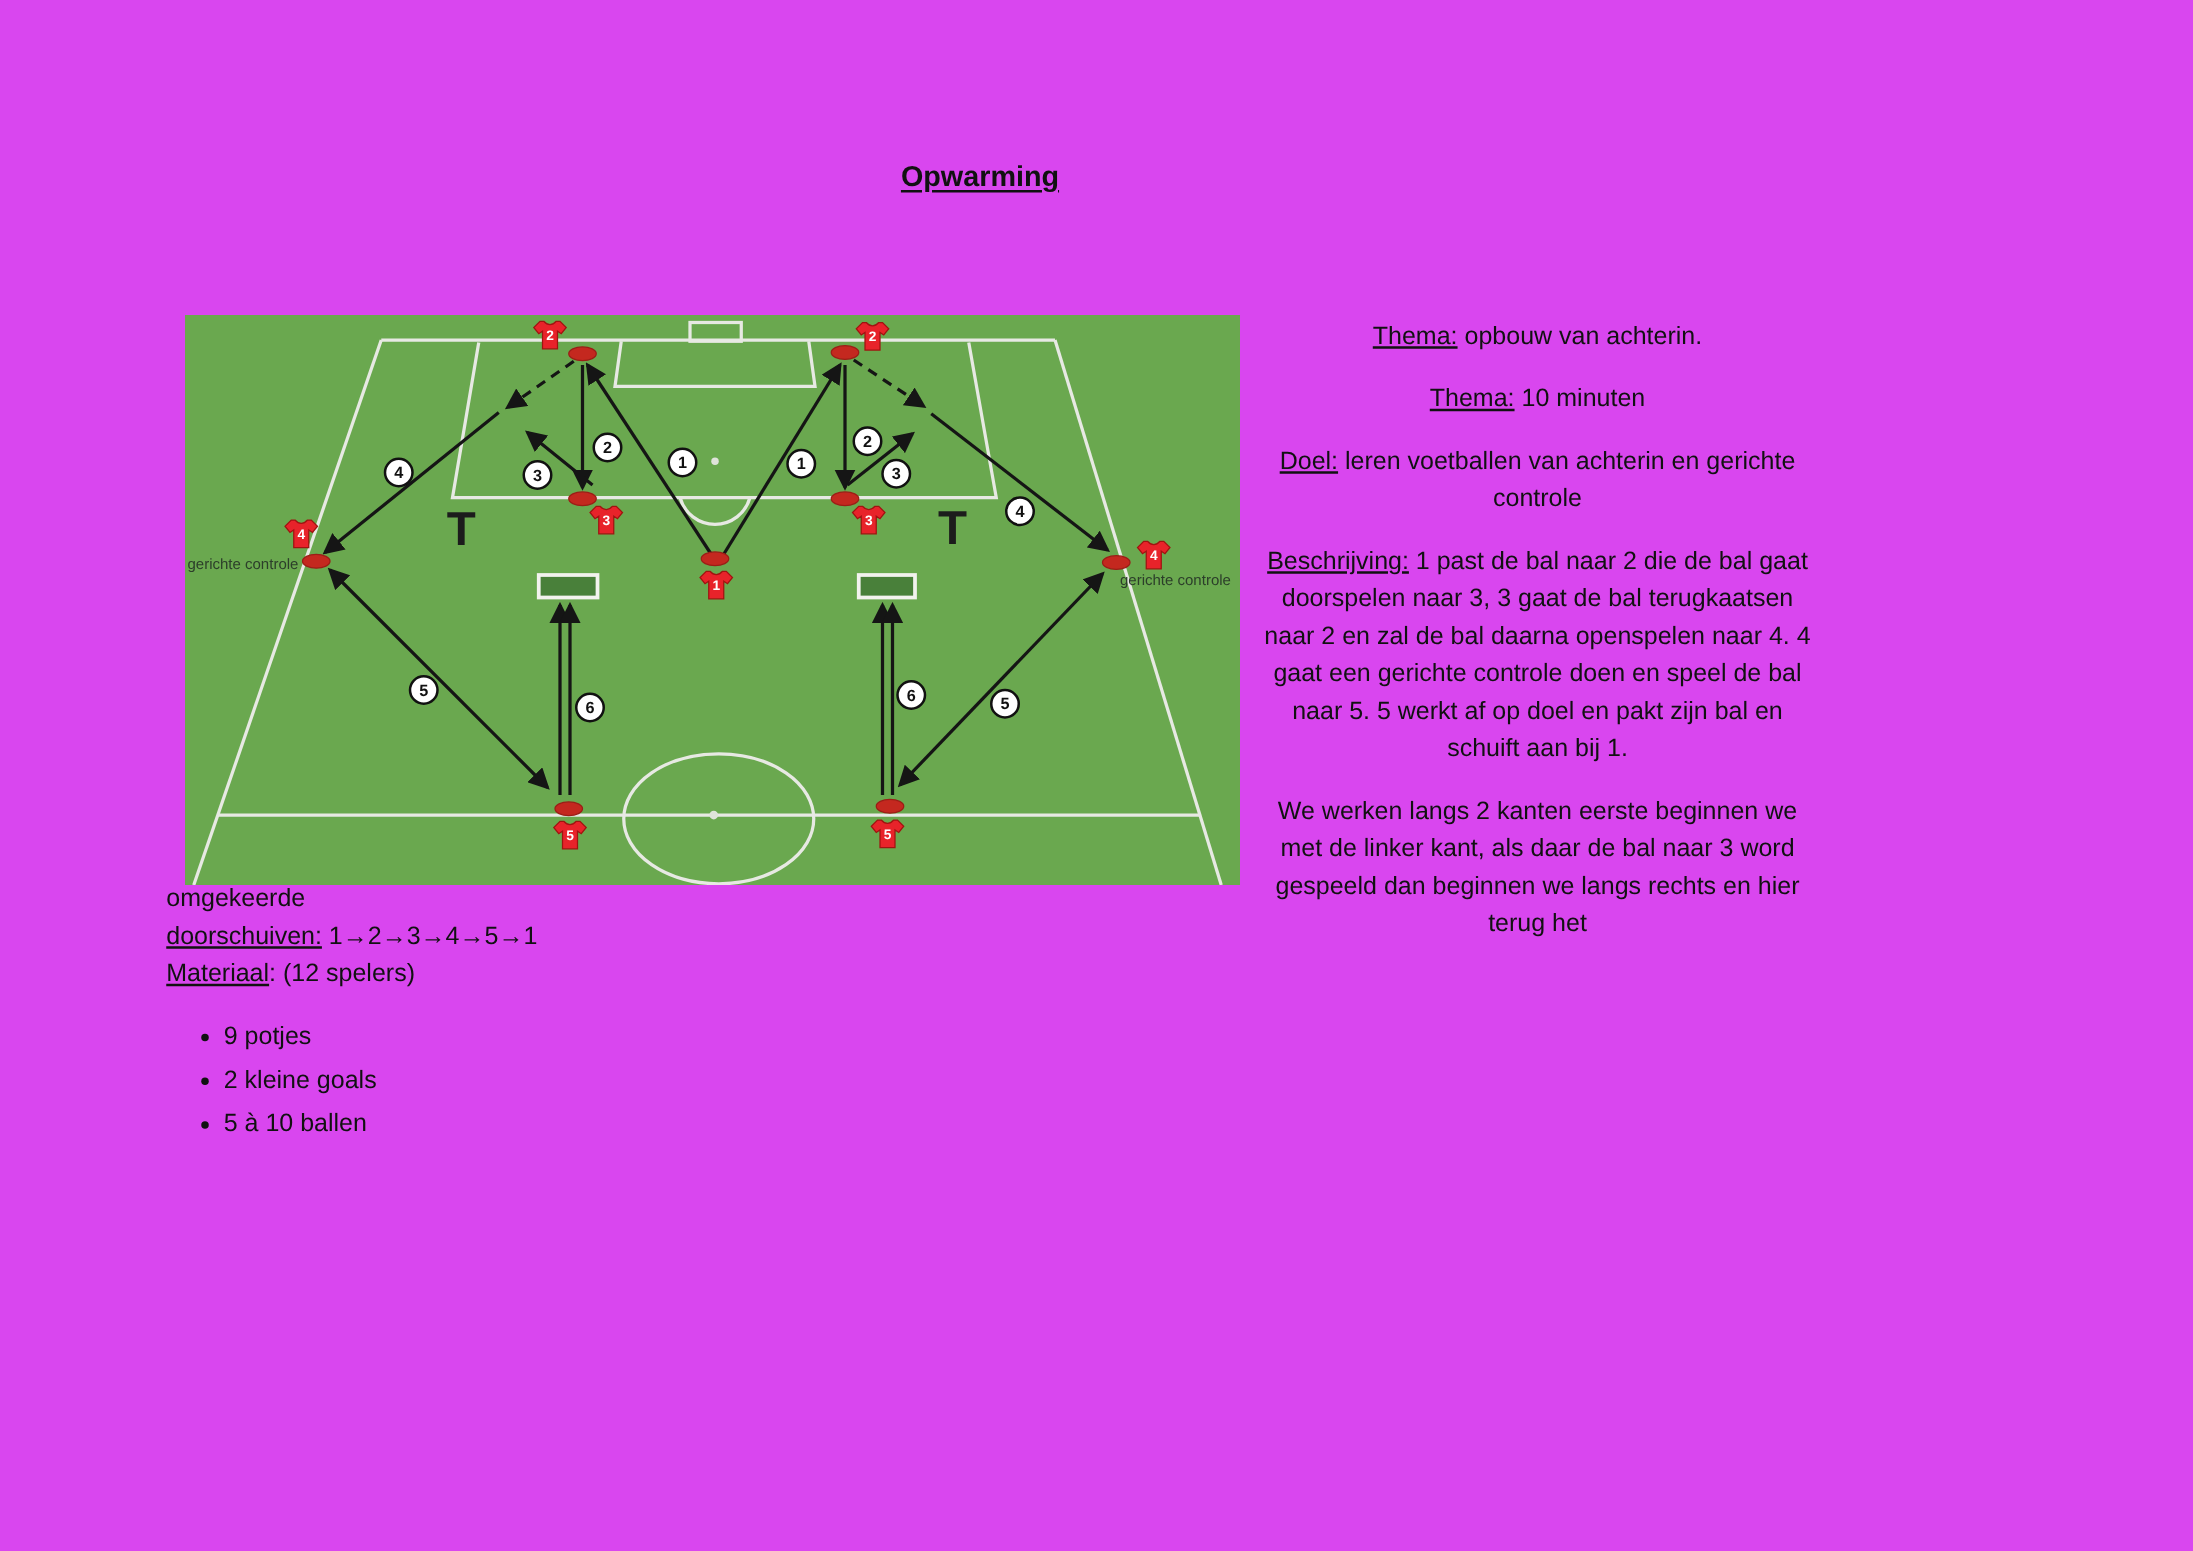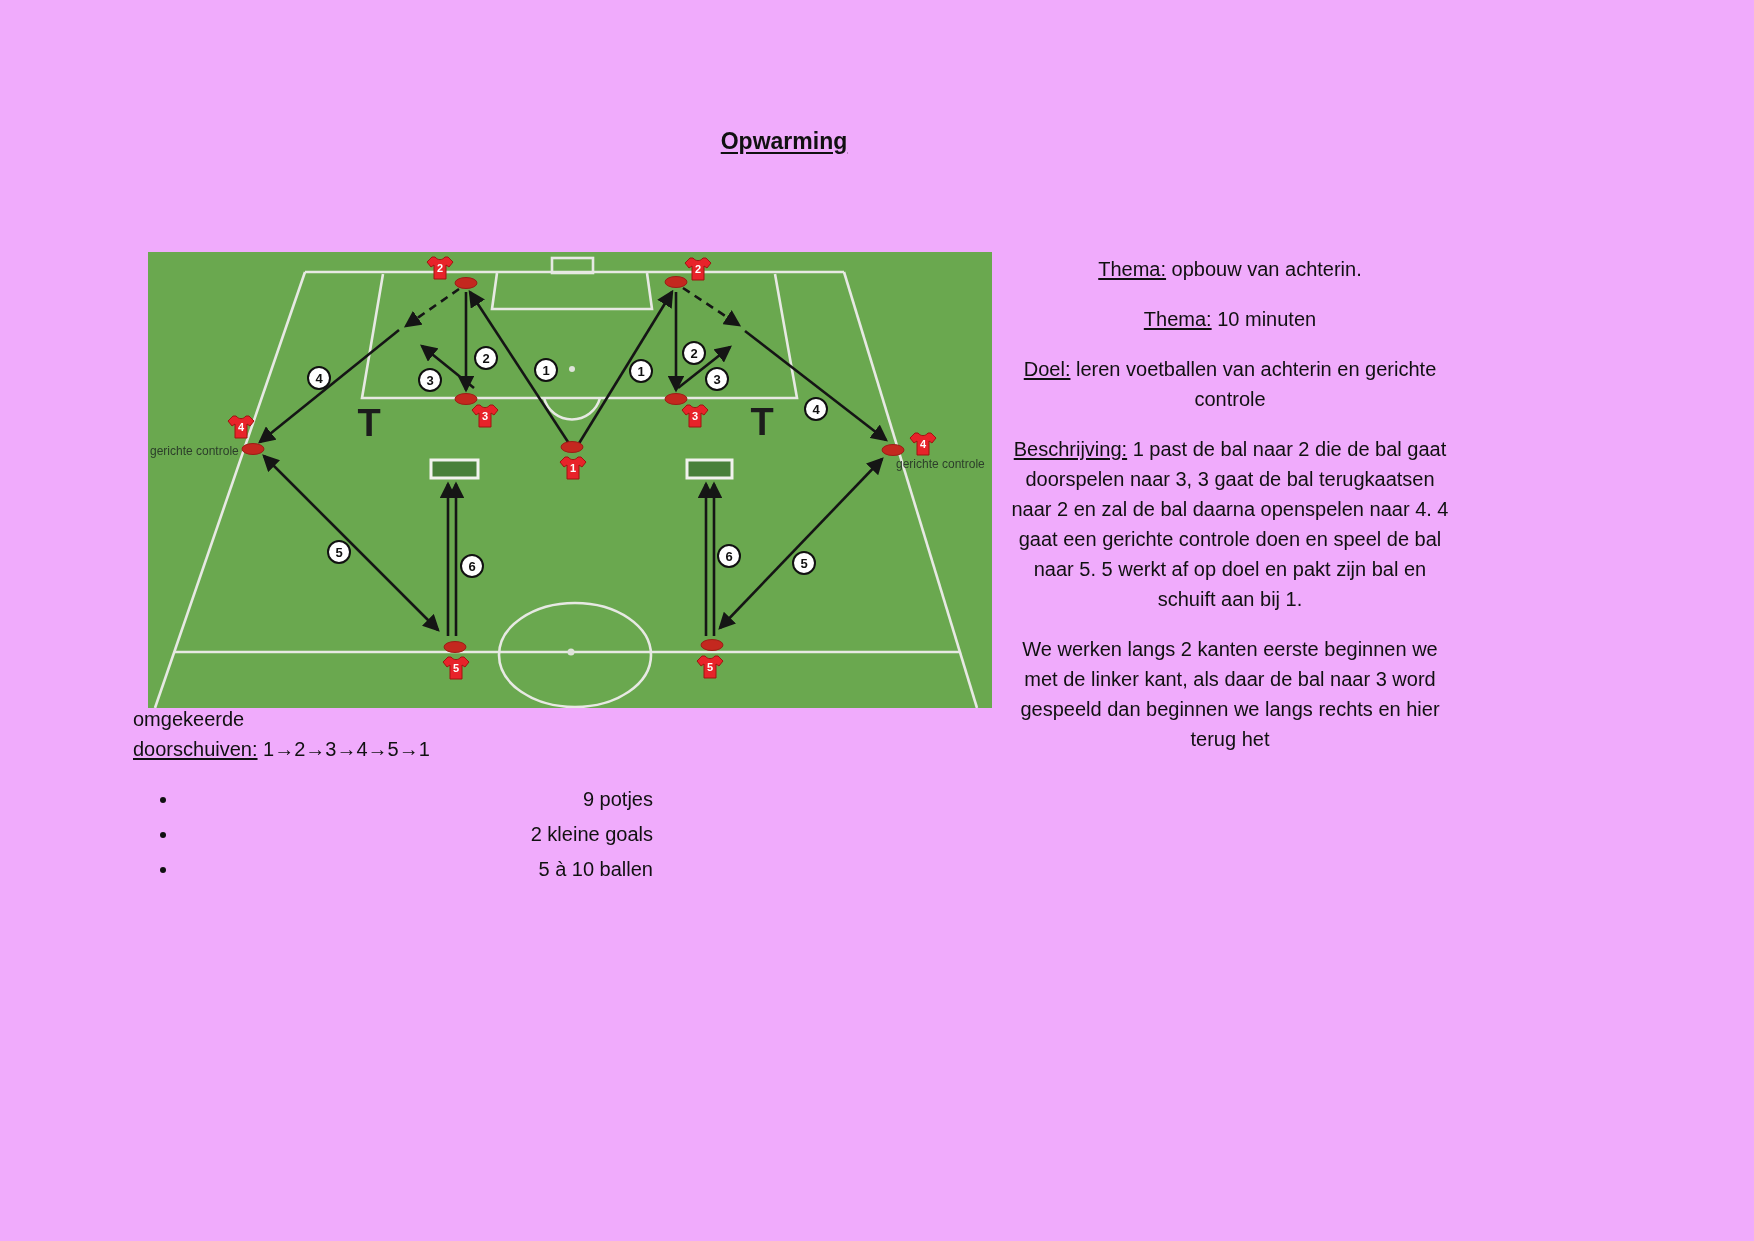--- a/index.html
+++ b/index.html
@@ -1,27 +1,27 @@
 <!DOCTYPE html>
 <html><head>
 <meta charset="utf-8">
 <style>
   html,body{margin:0;padding:0;background:#ffffff;}
-  .page{position:relative;width:1754px;height:1241px;background:#f0abfc;overflow:hidden;
+  .page{position:relative;width:1754px;height:1241px;background:#d946ef;overflow:hidden;
         font-family:"Liberation Sans",sans-serif;color:#111;}
   .title{position:absolute;left:557px;top:128px;width:454px;text-align:center;
          font-size:23px;font-weight:bold;text-decoration:underline;text-underline-offset:3px;}
   .field-wrap{position:absolute;left:148px;top:252px;width:844px;height:456px;}
   .info-col{position:absolute;left:1004px;top:254px;width:452px;font-size:20px;line-height:30px;}
   .info-col p{margin:0 0 20px 0;text-align:center;}
   .u{text-decoration:underline;text-underline-offset:2px;}
   .left-notes{position:absolute;left:133px;top:704px;width:520px;font-size:20px;line-height:30px;}
   .left-notes .row{margin:0;}
   .mat-row{margin-top:22px;}
-  ul.mats{margin:18px 0 0 0;padding-left:46px;text-align:right;}
+  ul.mats{margin:18px 0 0 0;padding-left:46px;}
   ul.mats li{line-height:35px;font-size:20px;}
   svg text{font-family:"Liberation Sans",sans-serif;}
 </style>
 </head>
 <body>
 
 <div class="page">
 
   <div class="title">Opwarming</div>
 
@@ -200,20 +200,23 @@
   </div>
 
   <div class="left-notes">
     <div class="row">
       <span>omgekeerde</span>
     </div>
     <div class="row">
       <span class="u">doorschuiven:</span>
       <span>1→2→3→4→5→1</span>
     </div>
+    <div class="row mat-row">
+      <span class="u">Materiaal</span><span>: (12 spelers)</span>
+    </div>
     <ul class="mats">
       <li><span>9 potjes</span></li>
       <li><span>2 kleine goals</span></li>
       <li><span>5 à 10 ballen</span></li>
     </ul>
   </div>
 
 </div>
 
 </body></html>

